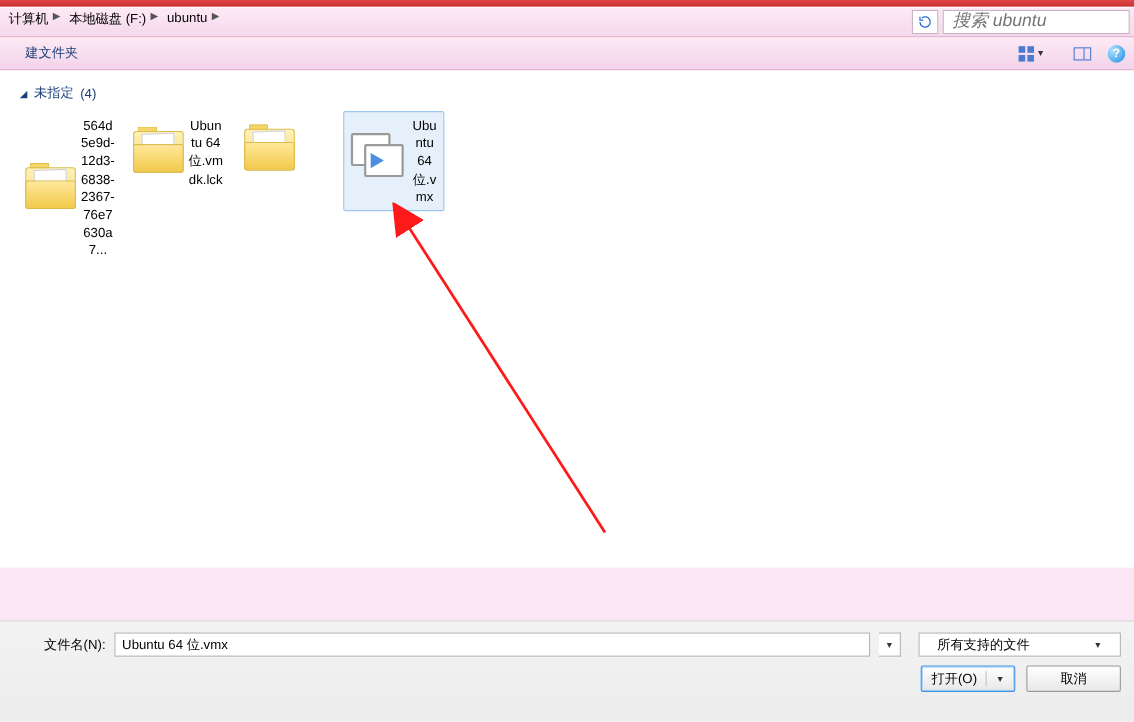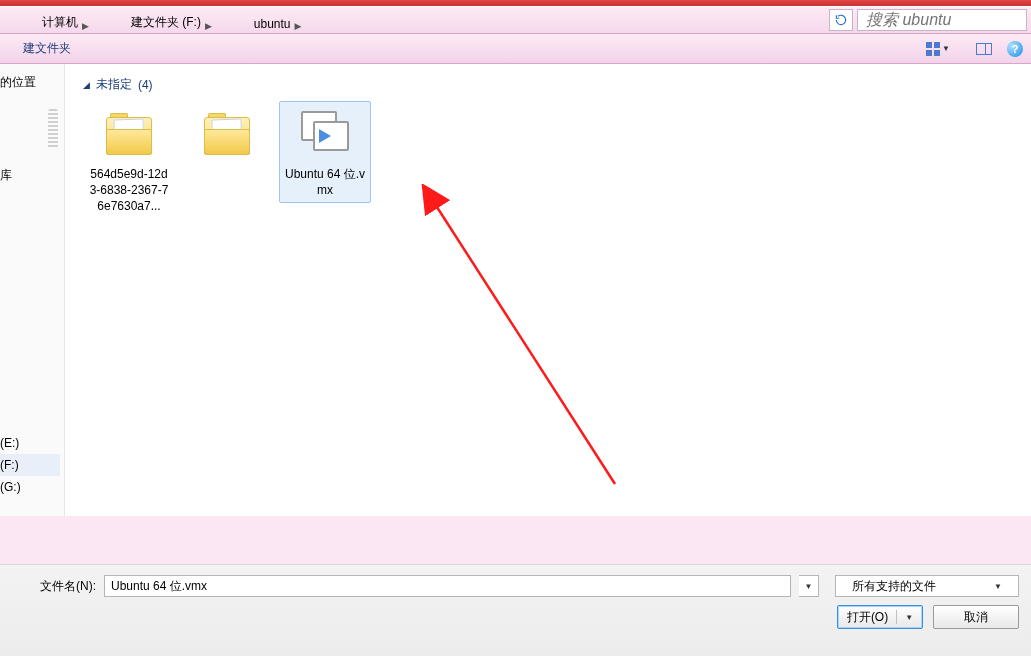--- a/index.html
+++ b/index.html
@@ -4,21 +4,21 @@
 <style>
   * { box-sizing: border-box; margin: 0; padding: 0; font-family: "Microsoft YaHei", "Segoe UI", Tahoma, sans-serif; font-size: 12px; }
   html, body { width: 1031px; height: 656px; overflow: hidden; }
   body { display: flex; flex-direction: column; background: #fbe7f3; }
 
   
   .top-red { height: 6px; background: linear-gradient(#e24444,#c83232); position: relative; }
 
   
   .addressbar { height: 28px; background: linear-gradient(#fdeaf5,#f5d8ec); border-top:1px solid #fff; border-bottom:1px solid #d8a7c8; display:flex; align-items:center; padding:0 4px; }
-  .crumb { display:flex; align-items:flex-end; padding:0 4px; height:22px; cursor:pointer;margin-left:34px; }
+  .crumb { display:flex; align-items:flex-start; padding:0 4px; height:22px; cursor:pointer; }
   .crumb-text{ color:#000; }
   .crumb-arrow{ margin-left:4px; font-size:9px; color:#555;}
   .addr-spacer{ flex:1; }
   .refresh-box{ width:24px; height:22px; display:flex; align-items:center; justify-content:center; border:1px solid #c9b3c4; background:#fff; margin-right:4px; cursor:pointer;}
   .refresh-box svg{ width:14px; height:14px; }
   .search-box{ width:170px; height:22px; border:1px solid #c9b3c4; background:#fff; display:flex; align-items:center; padding:0 4px; }
   .search-box svg{ width:12px; height:12px; margin-right:4px; opacity:.7;}
   .search-box input{ border:none; outline:none; flex:1; font-style:italic; color:#777; font-size:16px; background:transparent;}
 
   
@@ -45,21 +45,21 @@
   .side-spacer{ flex:1; }
   .grip{ width:10px; height:40px; align-self:flex-start; margin:8px 0 8px 48px; background:repeating-linear-gradient( to bottom, #cfcfcf 0 2px, transparent 2px 4px); border-radius:3px;}
 
   .content{ flex:1; position:relative; padding:12px 18px; overflow:hidden;}
   .group-header{ display:flex; align-items:center; gap:6px; color:#1a3e7a; margin-bottom:8px;}
   .group-header .chev{ font-size:9px; color:#1a3e7a;}
   .group-name{ color:#1a3e7a;}
   .group-count{ color:#1a3e7a;}
 
   .icons-row{ display:flex; gap:6px; align-items:flex-start;}
-  .file-item{ width:92px; display:flex; flex-direction:column; align-items:center; text-align:center; padding:4px 2px; border:1px solid transparent; border-radius:2px; cursor:pointer;}
+  .file-item{ width:92px; display:flex; align-items:center; text-align:center; padding:4px 2px; border:1px solid transparent; border-radius:2px; cursor:pointer;}
   .file-item.selected{ background:#e6f0fb; border:1px solid #9ec5ef;}
   .file-icon{ width:56px; height:56px; margin-bottom:4px; display:flex; align-items:center; justify-content:center;}
   .file-label{ font-size:12px; color:#000; word-break:break-all; line-height:1.35; padding:0 2px;}
 
   
   .folder{ width:50px; height:42px; position:relative; }
   .folder .back{ position:absolute; inset:4px 2px 0 2px; background:linear-gradient(#fff1b8,#f5d66a); border-radius:3px 3px 2px 2px; border:1px solid #dcbc4a;}
   .folder .tab{ position:absolute; top:0; left:6px; width:18px; height:8px; background:#f5d66a; border:1px solid #dcbc4a; border-bottom:none; border-radius:2px 2px 0 0;}
   .folder .sheet{ position:absolute; left:10px; top:6px; width:30px; height:34px; background:#fff; border:1px solid #d0d0d0; transform:rotate(-2deg);}
   .folder .front{ position:absolute; left:2px; right:2px; bottom:0; height:26px; background:linear-gradient(#ffe89a,#f2c94a); border:1px solid #dcbc4a; border-radius:2px 2px 3px 3px;}
@@ -91,21 +91,21 @@
 <body>
 
 <div class="top-red"></div>
 
 <div class="addressbar">
   <div class="crumb">
     <span class="crumb-text">计算机</span>
     <span class="crumb-arrow">▶</span>
   </div>
   <div class="crumb">
-    <span class="crumb-text">建文件夹 (F:)</span>
+    <span class="crumb-text">本地磁盘 (F:)</span>
     <span class="crumb-arrow">▶</span>
   </div>
   <div class="crumb">
     <span class="crumb-text">ubuntu</span>
     <span class="crumb-arrow">▶</span>
   </div>
   <div class="addr-spacer"></div>
   <div class="refresh-box">
     <svg viewBox="0 0 24 24">
         <path fill="none" stroke="#2a6fd4" stroke-width="2" d="M4 12a8 8 0 1 0 3-6.3M4 4v5h5"></path>
@@ -135,36 +135,20 @@
       <span class="down-caret">▼</span>
     </div>
     <div class="view-btn">
       <div class="pane-icon"></div>
     </div>
     <div class="help-icon">?</div>
   </div>
 </div>
 
 <div class="body-row">
-  <div class="sidebar">
-    <div class="sec">
-      <div class="side-item">的位置</div>
-    </div>
-    <div class="grip"></div>
-    <div class="sec">
-      <div class="side-item">库</div>
-    </div>
-    <div class="side-spacer"></div>
-    <div class="sec">
-      <div class="side-item">(E:)</div>
-      <div class="side-item selected">(F:)</div>
-      <div class="side-item">(G:)</div>
-    </div>
-    <div style="height:12px"></div>
-  </div>
 
   <div class="content">
     <div class="group-header">
       <span class="chev">◢</span>
       <span class="group-name">未指定</span>
       <span class="group-count">(4)</span>
     </div>
 
     <div class="icons-row">
       <div class="file-item">
@@ -172,20 +156,31 @@
           <div class="folder">
               <div class="tab"></div>
               <div class="back"></div>
               <div class="sheet"></div>
               <div class="front"></div>
             </div>
         </div>
         <div class="file-label">564d5e9d-12d3-6838-2367-76e7630a7...</div>
       </div>
 
+      <div class="file-item">
+        <div class="file-icon">
+          <div class="folder">
+              <div class="tab"></div>
+              <div class="back"></div>
+              <div class="sheet"></div>
+              <div class="front"></div>
+            </div>
+        </div>
+        <div class="file-label">Ubuntu 64 位.vmdk.lck</div>
+      </div>
 
       <div class="file-item">
         <div class="file-icon">
           <div class="folder">
               <div class="tab"></div>
               <div class="back"></div>
               <div class="sheet"></div>
               <div class="front"></div>
             </div>
         </div>

